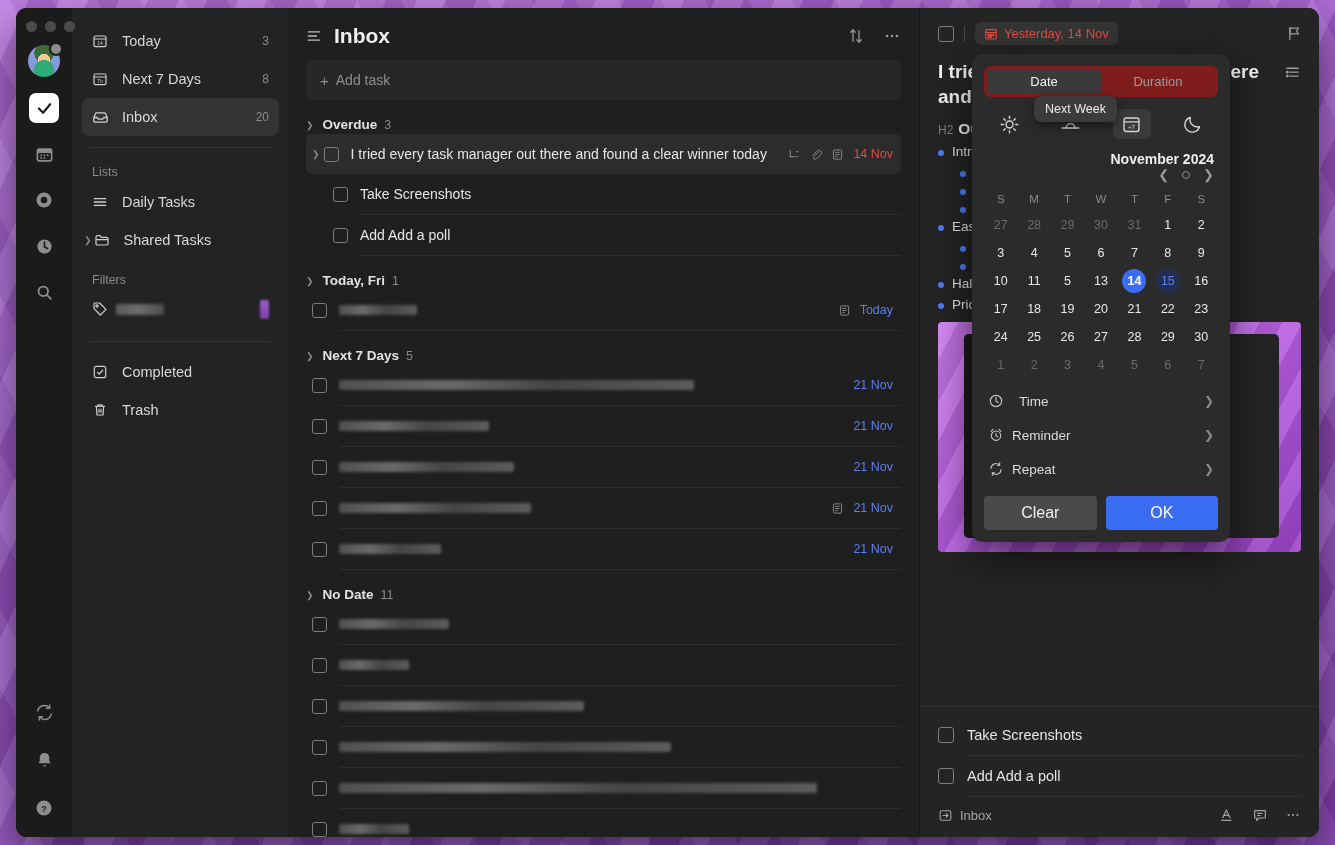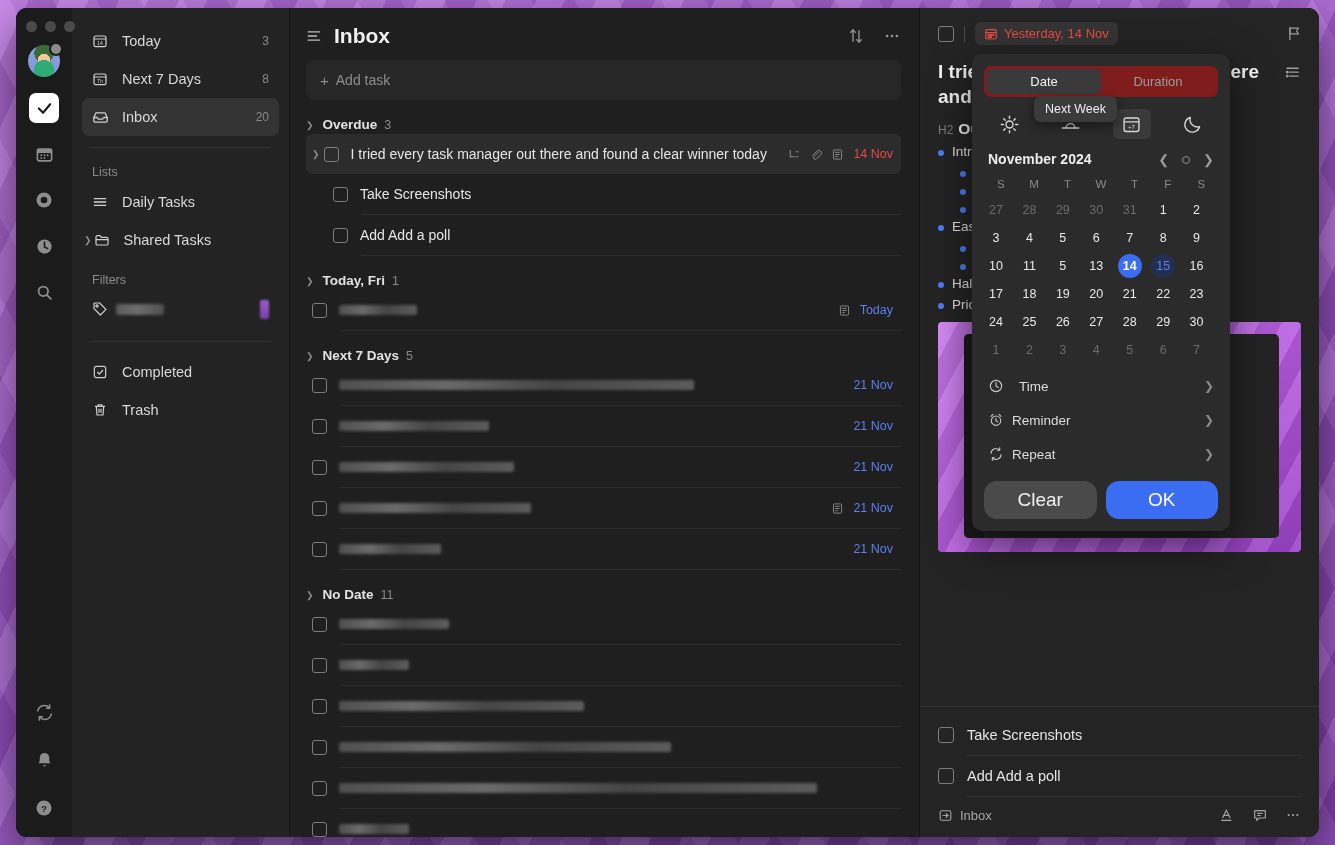--- a/index.html
+++ b/index.html
@@ -162,39 +162,39 @@
   .seg div.on { background: #3a3a3a; color: #f2f2f2; }
   .quick { display: flex; justify-content: space-between; padding: 12px 6px 4px 6px; }
   .quick span { width: 38px; height: 30px; display: flex; align-items: center; justify-content: center;
     color: #d6d6d6; border-radius: 6px; cursor: pointer; }
   .quick span.hl { background: #3a3a3a; }
   .tooltip {
     position: absolute; left: 114px; top: 88px; background: #3b3b3b; color: #ededed;
     font-size: 12.5px; padding: 6px 11px; border-radius: 7px; z-index: 45;
     box-shadow: 0 4px 12px rgba(0,0,0,0.45);
   }
-  .cal-head { display: flex; align-items: flex-end; padding: 8px 4px 4px 4px; }
+  .cal-head { display: flex; align-items: flex-end; padding: 8px 4px 4px 4px; flex-direction: column; }
   .cal-month { color: #ededed; font-size: 14px; font-weight: bold; }
   .cal-nav { margin-left: auto; display: flex; align-items: center; gap: 13px; color: #9a9a9a; font-size: 13px; }
   .cal-nav .dotnav { width: 8px; height: 8px; border: 1.2px solid #8d8d8d; border-radius: 50%; }
   .cal-grid { display: grid; grid-template-columns: repeat(7, 1fr); row-gap: 2px; margin-top: 2px; }
   .cal-grid .dow { text-align: center; color: #8a8a8a; font-size: 11.5px; padding: 5px 0; }
   .cal-grid .day {
     text-align: center; font-size: 12.5px; color: #e8e8e8; padding: 0;
-    height: 26px; display: flex; align-items: center; cursor: pointer;
+    height: 26px; display: flex; align-items: center; justify-content: center; cursor: pointer;
   }
   .cal-grid .day span { width: 24px; height: 24px; border-radius: 50%; display: flex; align-items: center; justify-content: center; }
   .cal-grid .day.out span { color: #6b6b6b; }
   .cal-grid .day.sel span { background: #3b6df2; color: #ffffff; font-weight: bold; }
   .cal-grid .day.today span { background: #232f50; color: #5b81f2; }
   .opt-row { display: flex; align-items: center; height: 34px; color: #dcdcdc; font-size: 13.5px; cursor: pointer; padding: 0 4px; }
   .opt-row .oico { width: 24px; color: #c6c6c6; display: flex; }
   .opt-row .oarrow { margin-left: auto; color: #8a8a8a; font-size: 12px; }
   .btn-row { display: flex; gap: 9px; margin-top: 10px; }
-  .btn { flex: 1; text-align: center; padding: 8px 0; border-radius: 13px; font-size: 19px; cursor: pointer; }
+  .btn { flex: 1; text-align: center; padding: 8px 0; border-radius: 4px; font-size: 16px; cursor: pointer; }
   .btn.clear { background: #4a4a4a; color: #f0f0f0; }
   .btn.ok { background: #3b6df2; color: #ffffff; }
   svg { display: block; }
 </style>
 </head>
 <body>
 
 <div id="desktop">
 <div id="window">
 

